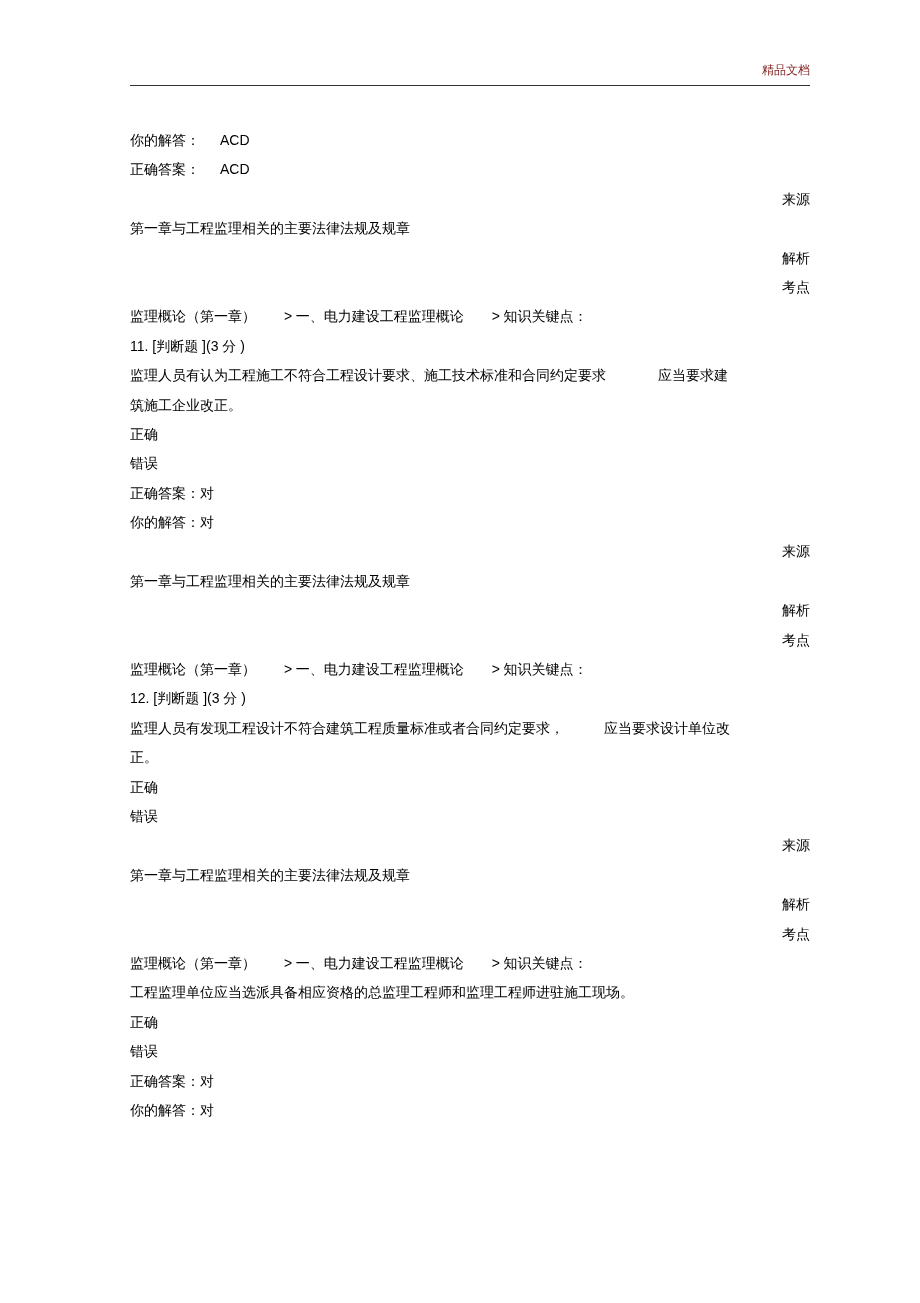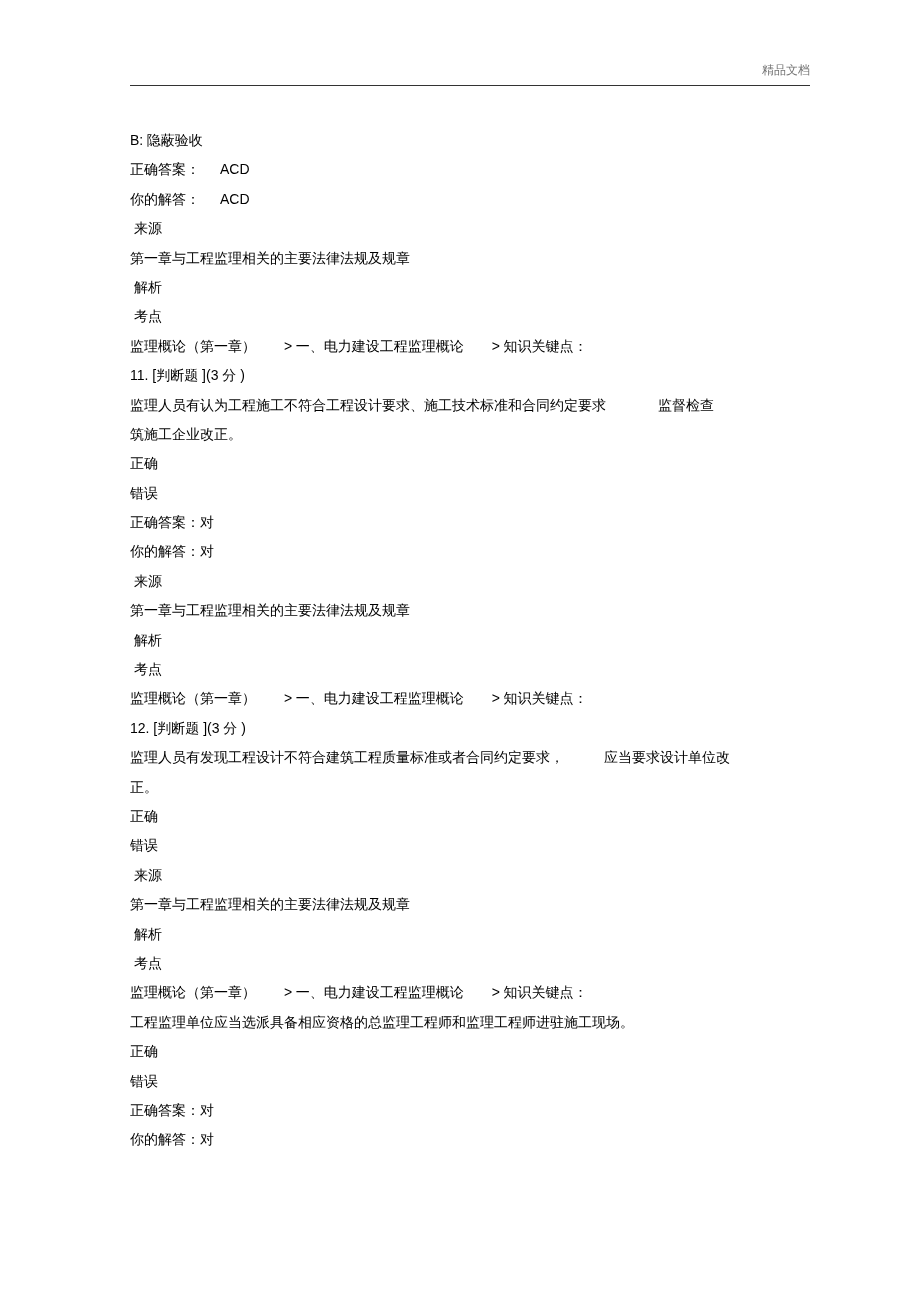--- a/index.html
+++ b/index.html
@@ -12,82 +12,79 @@
     .page {
       padding: 50px 110px 50px 130px;
       box-sizing: border-box;
       position: relative;
     }
     .header-label {
       position: absolute;
       top: 62px;
       right: 110px;
       font-size: 12px;
-      color: #737373;
+      color: #7f1d1d;
       font-family: Liberation Serif, serif;
     }
     .hr-top {
       border: none;
       border-top: 1.5px solid #333;
       margin: 35px 0 40px 0;
     }
     .content {
       font-size: 14px;
       line-height: 2.1;
       color: #000;
     }
     .line {
       white-space: nowrap;
     }
     .ml-sourcelabel {
       padding-left: 4px;
+      text-align: right;
     }
     .latin {
       font-family: Arial, sans-serif;
     }
     .gap-sm { display: inline-block; width: 20px; }
     .gap-md { display: inline-block; width: 28px; }
     .gap-lg { display: inline-block; width: 40px; }
     .gap-xl { display: inline-block; width: 52px; }
   </style>
 </head>
 <body>
 
 <div class="page">
 
   <div class="header-label">精品文档</div>
   <hr class="hr-top">
 
   <div class="content">
 
-    <div class="line">
-      <span class="latin">B:</span>
-      <span>隐蔽验收</span>
-    </div>
 
     <div class="line">
-      <span>正确答案：</span><span class="gap-sm"></span><span class="latin">ACD</span>
+      <span>你的解答：</span><span class="gap-sm"></span><span class="latin">ACD</span>
     </div>
     <div class="line">
-      <span>你的解答：</span><span class="gap-sm"></span><span class="latin">ACD</span>
+      <span>正确答案：</span><span class="gap-sm"></span><span class="latin">ACD</span>
     </div>
 
     <div class="line ml-sourcelabel">来源</div>
     <div class="line">第一章与工程监理相关的主要法律法规及规章</div>
     <div class="line ml-sourcelabel">解析</div>
     <div class="line ml-sourcelabel">考点</div>
     <div class="line">
       <span>监理概论（第一章）</span><span class="gap-md"></span><span class="latin">&gt;</span>
       <span>一、电力建设工程监理概论</span><span class="gap-md"></span><span class="latin">&gt;</span>
       <span>知识关键点：</span>
     </div>
 
     <div class="line"><span class="latin">11. [判断题 ](3 分 )</span></div>
     <div class="line">
-      <span>监理人员有认为工程施工不符合工程设计要求、施工技术标准和合同约定要求</span><span class="gap-xl"></span><span>监督检查</span>
+      <span>监理人员有认为工程施工不符合工程设计要求、施工技术标准和合同约定要求</span><span class="gap-xl"></span><span>应当要求建</span>
     </div>
     <div class="line">筑施工企业改正。</div>
     <div class="line">正确</div>
     <div class="line">错误</div>
     <div class="line">正确答案：对</div>
     <div class="line">你的解答：对</div>
     <div class="line ml-sourcelabel">来源</div>
     <div class="line">第一章与工程监理相关的主要法律法规及规章</div>
     <div class="line ml-sourcelabel">解析</div>
     <div class="line ml-sourcelabel">考点</div>

